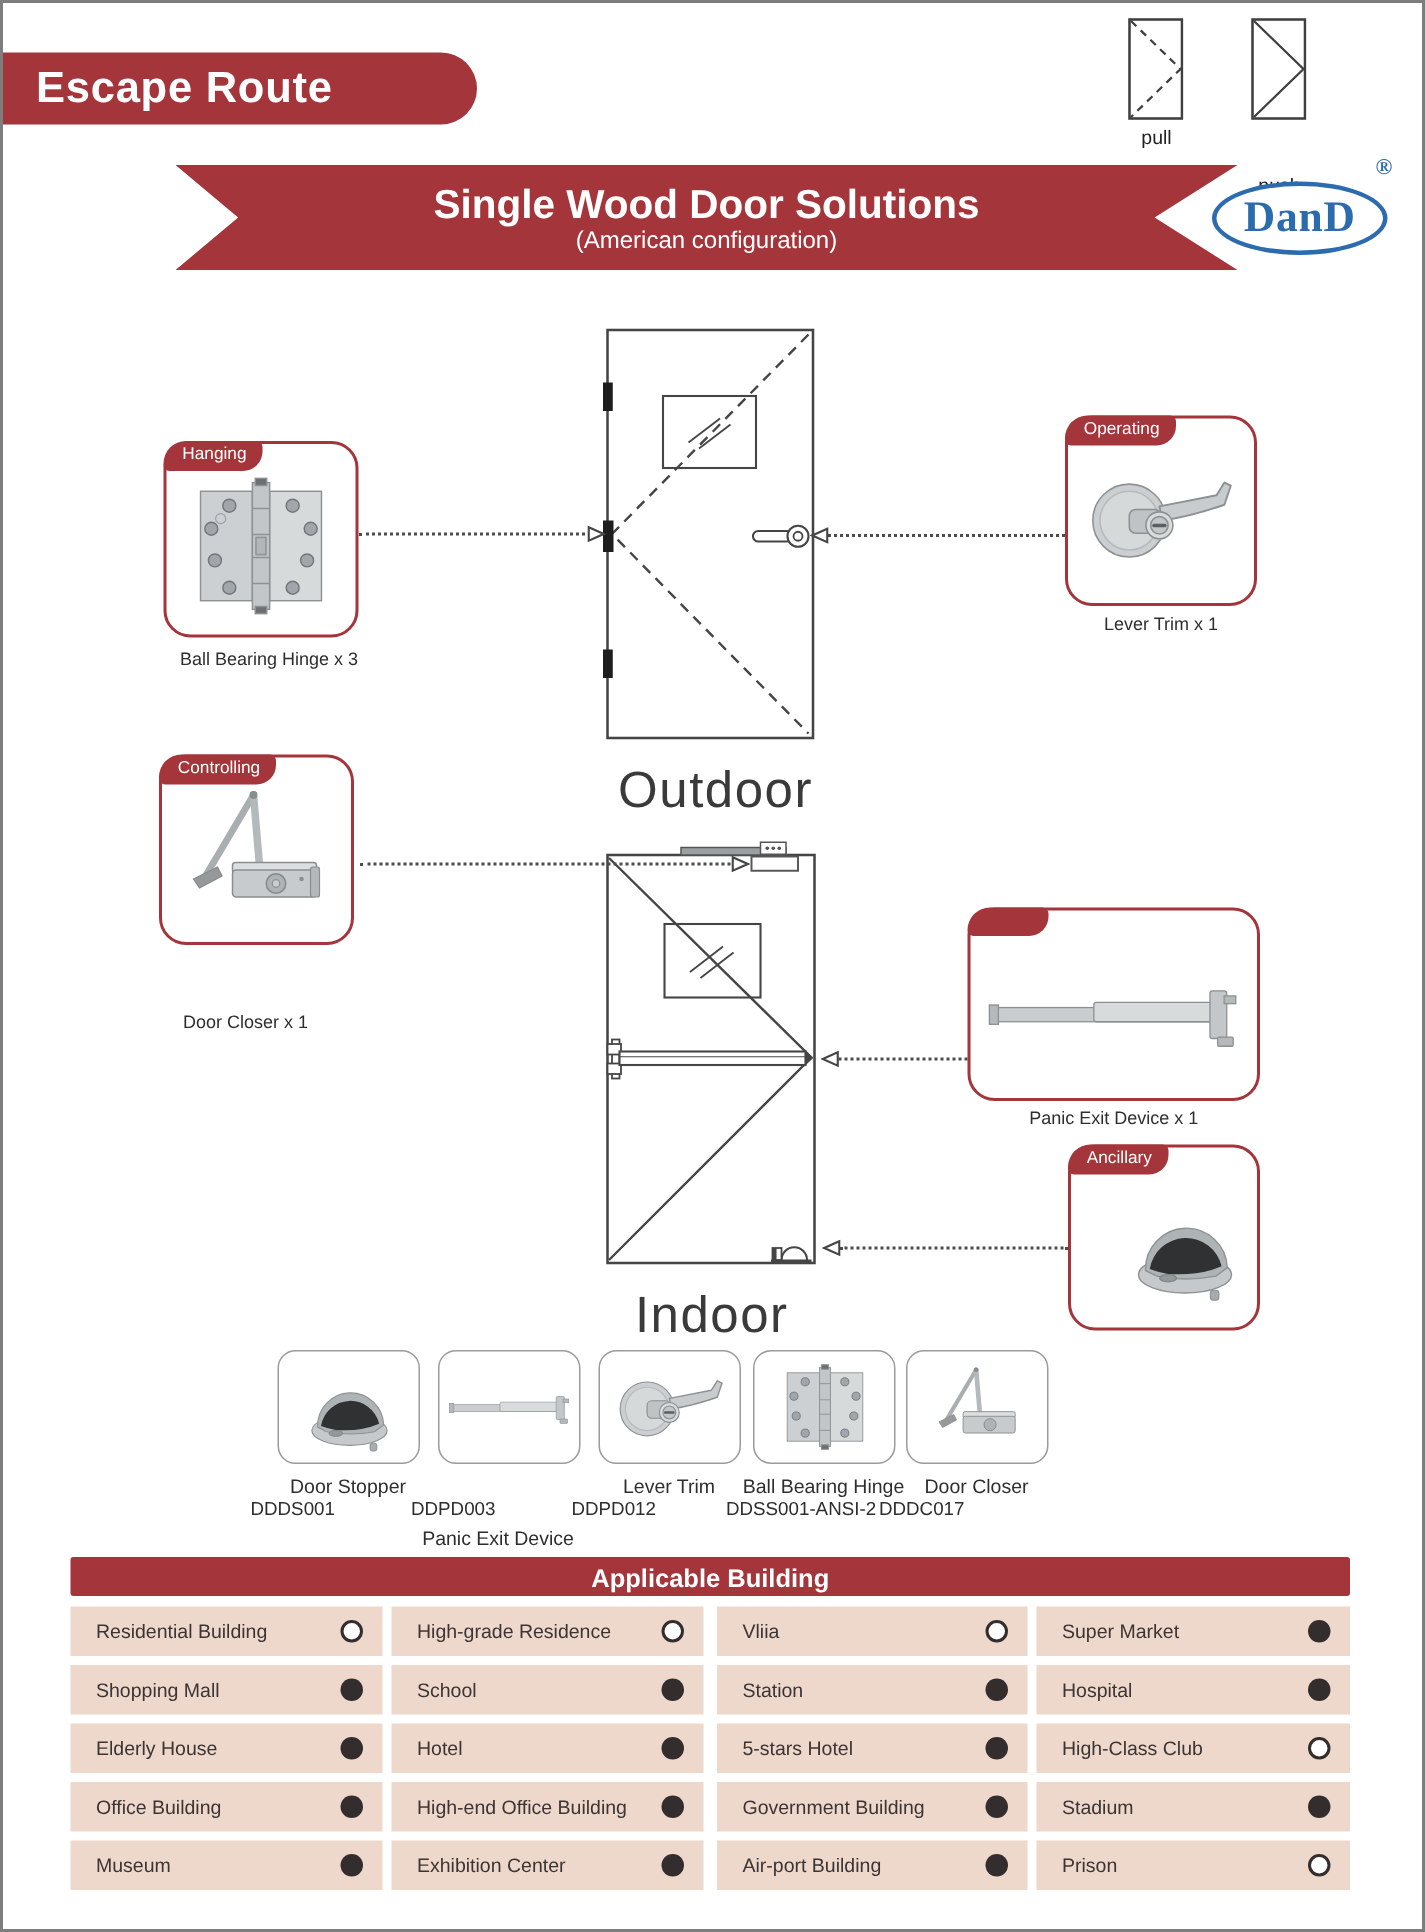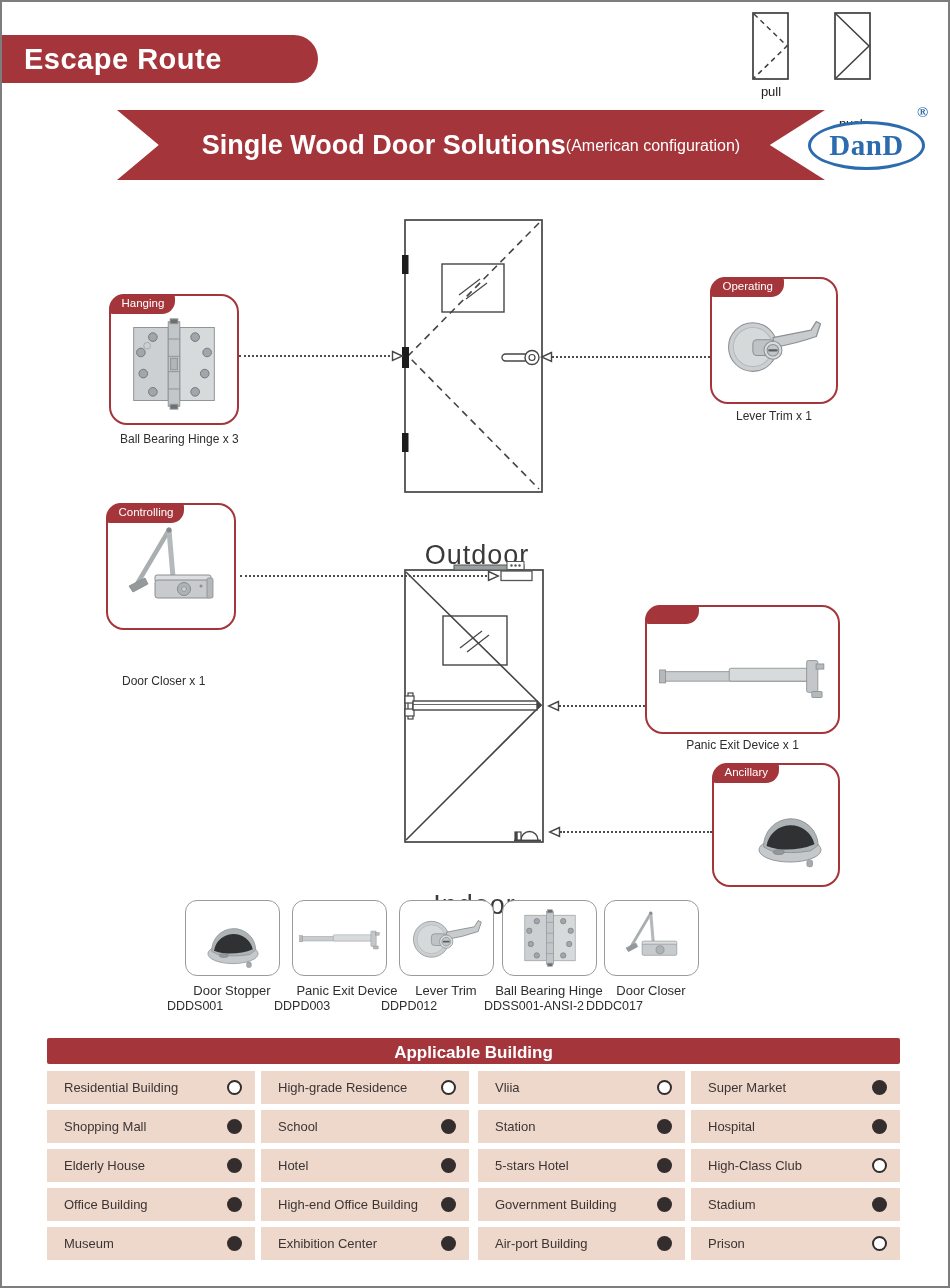--- a/index.html
+++ b/index.html
@@ -26,39 +26,39 @@
   }
 
   
   .legend-door{width:37px;height:68px;background:#fff;}
   .legend-label{width:70px;text-align:center;font-size:13px;color:#222;}
 
   
   .ribbon{
     left:115px;top:108px;width:708px;height:70px;background:var(--accent);
     clip-path:polygon(0 0,100% 0,92.2% 50%,100% 100%,0 100%,5.9% 50%);
-    display:flex;flex-direction:row;align-items:center;justify-content:center;
+    display:flex;flex-direction:column;align-items:center;justify-content:center;
     color:#fff;text-align:center;
   }
   .ribbon-title{font-size:27px;font-weight:bold;line-height:30px;}
   .ribbon-sub{font-size:16px;line-height:19px;}
 
   
   .brand{
     left:806px;top:119px;width:117px;height:49px;background:#fff;
     border:3.5px solid var(--brand);border-radius:50%;box-sizing:border-box;
     display:flex;align-items:center;justify-content:center;
     font-family:"Liberation Serif","DejaVu Serif",serif;font-weight:bold;
     font-size:29px;color:var(--brand);z-index:5;letter-spacing:.5px;
   }
   .regmark{left:915px;top:102px;font-family:"Liberation Serif","DejaVu Serif",serif;
     font-weight:bold;font-size:15px;color:var(--brand);z-index:6;}
 
   
-  .diagram-label{font-size:27px;color:#3a3a3a;text-align:center;letter-spacing:1px;margin-top:32px;}
+  .diagram-label{font-size:34px;color:#3a3a3a;text-align:center;letter-spacing:1px;}
   .dotted{border-top:2px dotted #4c4c4c;height:0;}
 
   
   .callout{
     background:#fff;border:2.5px solid var(--accent);border-radius:18px;
     box-sizing:border-box;display:flex;align-items:center;justify-content:center;
   }
   .callout-tab{
     position:absolute;left:-2.5px;top:-2.5px;background:var(--accent);color:#fff;
     font-size:11.5px;line-height:13px;padding:3px 11px 4px 13px;
@@ -344,21 +344,21 @@
       <path d="M8,66 L24,58 L27,64 L12,72 Z" fill="#95999b" stroke="#85898b" stroke-width="0.8"></path>
       <circle cx="48" cy="10" r="2.6" fill="#888c8e"></circle>
       <rect x="34" y="55" width="56" height="7" rx="2" fill="#dcdedf" stroke="#8a8e90"></rect>
       <rect x="34" y="60" width="56" height="18" rx="2.5" fill="#c7cbcd" stroke="#8a8e90"></rect>
       <circle cx="63" cy="69" r="6.5" fill="#aeb3b5" stroke="#85898b"></circle>
     </svg>
   </div>
 
   <div class="abs pname" style="left:165px;">Door Stopper</div>
   <div class="abs pcode" style="left:165px;">DDDS001</div>
-  <div class="abs pname" style="left:280px;">Panic Exit Device</div>
+  <div class="abs pname" style="left:265px;margin-top:35px;">Panic Exit Device</div>
   <div class="abs pcode" style="left:272px;">DDPD003</div>
   <div class="abs pname" style="left:379px;">Lever Trim</div>
   <div class="abs pcode" style="left:379px;">DDPD012</div>
   <div class="abs pname" style="left:482px;">Ball Bearing Hinge</div>
   <div class="abs pcode" style="left:482px;">DDSS001-ANSI-2</div>
   <div class="abs pname" style="left:584px;">Door Closer</div>
   <div class="abs pcode" style="left:584px;">DDDC017</div>
 
   <div class="abs ab-header">Applicable Building</div>
   <div id="ab-grid">

